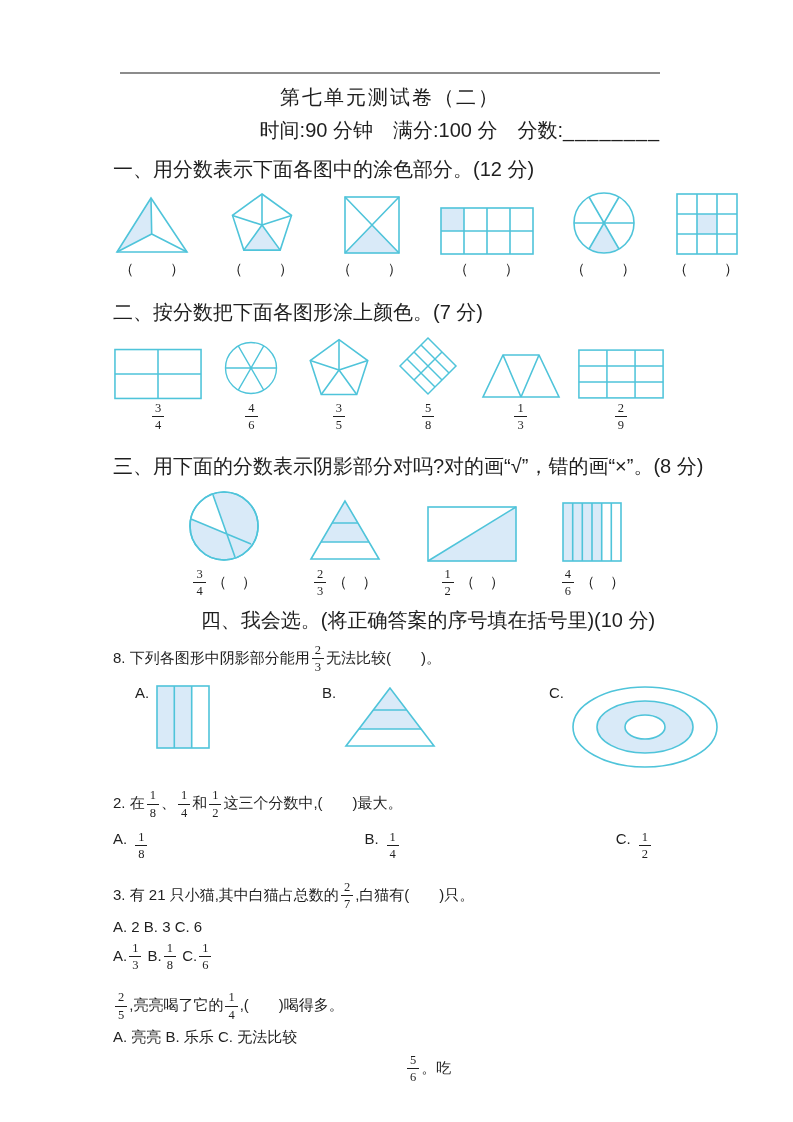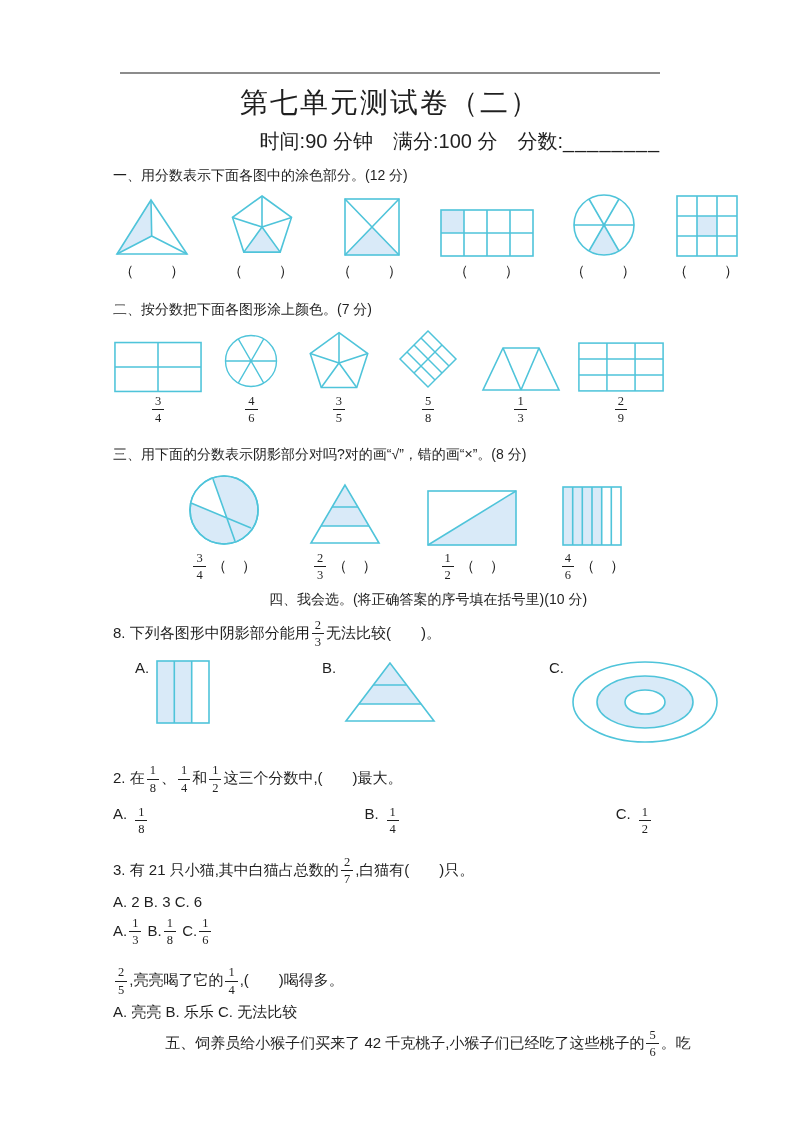--- a/index.html
+++ b/index.html
@@ -1,23 +1,23 @@
 <!DOCTYPE html>
 <html><head>
 <meta charset="utf-8">
 <style>
   html,body{margin:0;padding:0;background:#fff;}
   .page{position:relative;width:793px;height:1122px;background:#fff;overflow:hidden;
         font-family:"Liberation Sans","DejaVu Sans",sans-serif;color:#1f1f1f;}
   .rule{margin:72px 133px 0 120px;border-top:2px solid #8c8c8c;}
   .title{margin:10px 133px 0 120px;text-align:center;font-family:"Liberation Serif","DejaVu Serif",serif;
-         font-size:28px;letter-spacing:2px;}
+         font-size:20px;letter-spacing:2px;}
   .meta{margin:6px 133px 0 120px;text-align:right;font-size:20px;}
   .meta .blank{letter-spacing:1px;}
-  .sec-heading{margin:10px 50px 0 113px;font-size:14px;line-height:1.5;}
+  .sec-heading{margin:10px 50px 0 113px;font-size:20px;line-height:1.5;}
   .qline{margin:8px 50px 0 113px;font-size:15px;line-height:1.55;}
   .optline{margin:6px 50px 0 113px;font-size:15px;}
   .frac{display:inline-flex;flex-direction:column;align-items:center;vertical-align:middle;
         line-height:1.15;font-size:12.5px;margin:0 2px;font-family:"Liberation Serif","DejaVu Serif",serif;}
   .frac .fnum{border-bottom:1px solid #1f1f1f;padding:0 3px 1px;}
   .frac .fden{padding-top:1px;}
   .shape-row{display:flex;justify-content:space-between;align-items:flex-end;}
   .row1{margin:6px 0 0 113px;width:628px;}
   .row2{margin:6px 0 0 113px;width:552px;}
   .row3{margin:8px 0 0 185px;width:440px;}
@@ -327,18 +327,18 @@
 
   <div class="qline gap-lg"><span class="frac">
         <span class="fnum">2</span>
         <span class="fden">5</span>
       </span><span>,亮亮喝了它的</span><span class="frac">
         <span class="fnum">1</span>
         <span class="fden">4</span>
       </span><span>,(　　)喝得多。</span></div>
   <div class="optline">A. 亮亮  B. 乐乐  C. 无法比较</div>
 
-  <div class="qline gap-xl"><span>五、饲养员给小猴子们买来了 42 千克桃子,小猴子们已经吃了这些桃子的</span><span class="frac">
+  <div class="qline gap-xl"><span class="frac">
         <span class="fnum">5</span>
         <span class="fden">6</span>
       </span><span>。吃</span></div>
 
 </div>
 
 </body></html>

